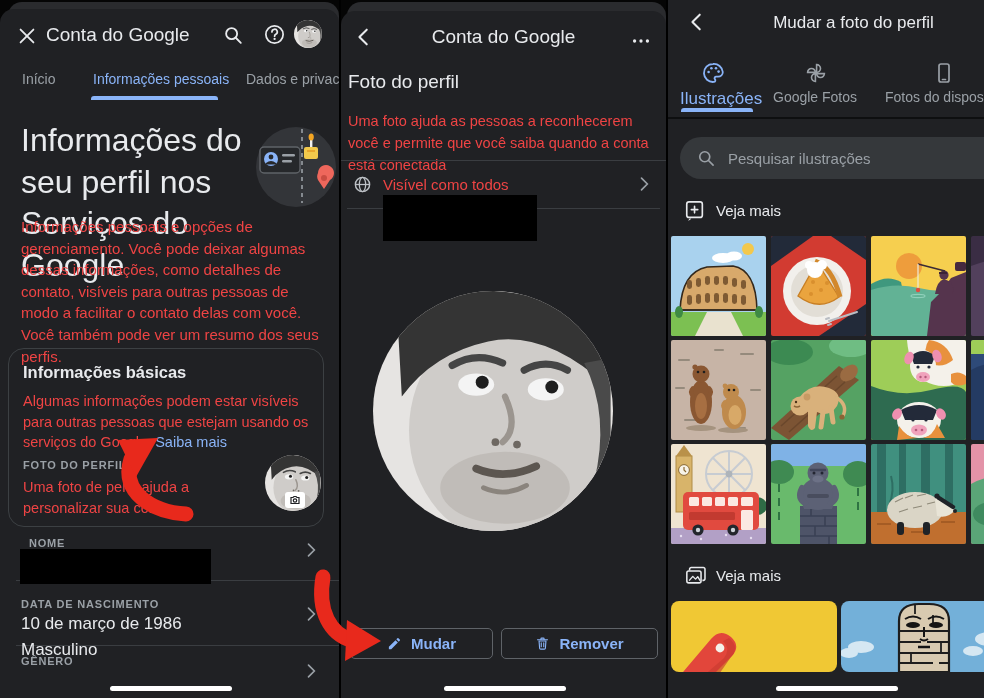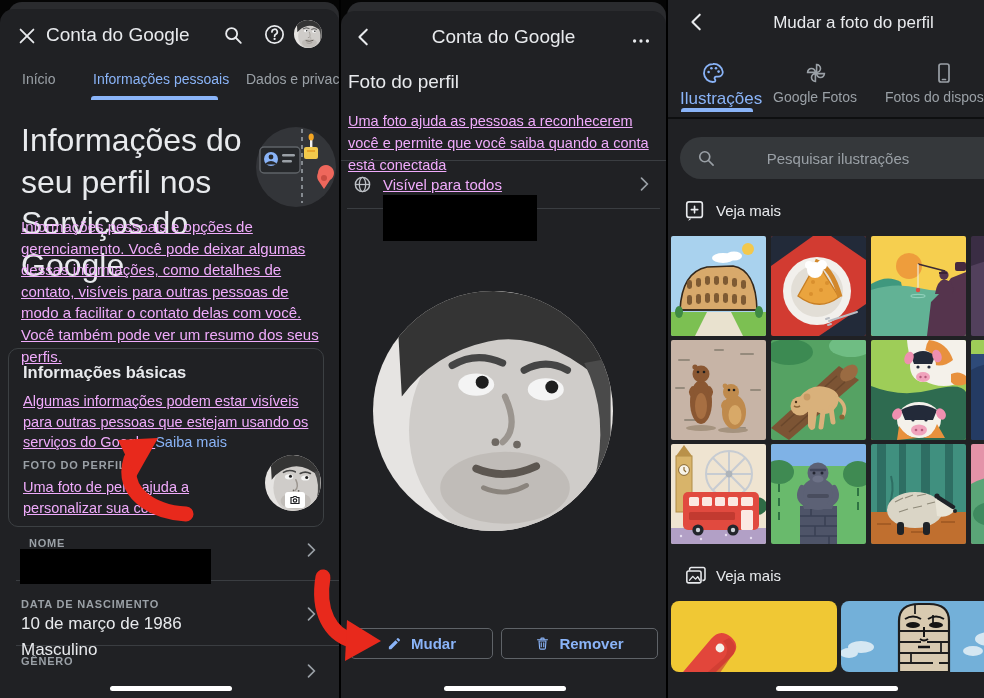--- a/index.html
+++ b/index.html
@@ -3,37 +3,37 @@
 <meta charset="utf-8">
 <style>
   * { margin:0; padding:0; box-sizing:border-box; }
   html,body { width:984px; height:698px; background:#000; font-family:"Liberation Sans", sans-serif; overflow:hidden; }
   .stage { position:relative; width:984px; height:698px; background:#050505; }
   .panel { position:absolute; top:0; bottom:0; overflow:hidden; }
   .sheet-back { position:absolute; background:#2a2b2e; border-radius:14px 14px 0 0; }
   .sheet { position:absolute; left:0; right:0; bottom:0; background:#202124; border-radius:14px 14px 0 0; }
   .abs { position:absolute; }
   .t-primary { color:#e8eaed; }
-  .t-secondary { color:#f0abfc;text-decoration:underline; }
+  .t-secondary { color:#ef4444; }
   .t-dim { color:#9aa0a6; }
   .t-blue { color:#8ab4f8; }
   .label-caps { font-size:11px; letter-spacing:.8px; color:#9aa0a6; font-weight:bold; }
   .hairline { position:absolute; height:1px; background:#3a3d41; }
   .chev { width:20px; height:20px; }
   .redacted { position:absolute; background:#000; }
   .home-bar { position:absolute; height:5px; background:#fff; border-radius:3px; }
   .tab-underline { position:absolute; height:4px; background:#8ab4f8; border-radius:3px 3px 0 0; }
   .btn { position:absolute; display:flex; align-items:center; justify-content:center; gap:9px;
          border:1px solid #5f6368; border-radius:5px; background:transparent; color:#8ab4f8;
          font-size:15px; font-weight:bold; font-family:"Liberation Sans",sans-serif; cursor:pointer; }
   .grid-cell { position:absolute; border-radius:2px; overflow:hidden; }
   .grid-cell svg, .wide-cell svg { display:block; width:100%; height:100%; }
   .wide-cell { position:absolute; border-radius:8px; overflow:hidden; }
   .search-pill { position:absolute; background:#35383b; border-radius:24px; display:flex; align-items:center; gap:12px; padding:0 16px; }
-  .search-pill input { background:transparent; border:none; outline:none; color:#e8eaed; font-size:15px; width:220px; font-family:"Liberation Sans",sans-serif;text-align:center; }
+  .search-pill input { background:transparent; border:none; outline:none; color:#e8eaed; font-size:15px; width:220px; font-family:"Liberation Sans",sans-serif; }
   .search-pill input::placeholder { color:#9aa0a6; }
   .avatar-circle { border-radius:50%; overflow:hidden; display:block; }
   .annot { position:absolute; inset:0; pointer-events:none; z-index:50; }
 </style>
 </head>
 <body>
 
 <svg width="0" height="0" style="position:absolute">
   <defs>
     <symbol id="face" viewBox="0 0 100 100" preserveAspectRatio="xMidYMid slice">
@@ -108,21 +108,21 @@
             <rect x="55" y="33" width="8" height="2" fill="#e8a62c"></rect>
           <rect x="58" y="22" width="2.4" height="8" fill="#f2f2f2"></rect>
             <ellipse cx="59.2" cy="20" rx="2.6" ry="3.6" fill="#f5a623"></ellipse>
           <path d="M66 56 a8 8 0 1 1 12 7 l-6 9 -6 -9 a8 8 0 0 1 0 -7Z" fill="#ee675c"></path>
             <circle cx="72" cy="61" r="3" fill="#c94c42"></circle>
         </svg>
       </span>
 
       <div class="abs t-secondary" style="left:21px;top:207px;width:302px;font-size:15px;line-height:1.44;">Informações pessoais e opções de gerenciamento. Você pode deixar algumas dessas informações, como detalhes de contato, visíveis para outras pessoas de modo a facilitar o contato delas com você. Você também pode ver um resumo dos seus perfis.</div>
 
-      <div class="abs" style="left:8px;top:339px;width:316px;height:179px;border:1px solid #3c4043;border-radius:10px;">
+      <div class="abs" style="left:8px;top:339px;width:316px;height:179px;border:1px solid #3c4043;border-radius:16px;">
         <div class="abs t-primary" style="left:14px;top:14px;font-size:16.5px;font-weight:bold;">Informações básicas</div>
         <div class="abs" style="left:14px;top:42px;width:296px;font-size:14.5px;line-height:1.42;">
           <span class="t-secondary">Algumas informações podem estar visíveis para outras pessoas que estejam usando os serviços do Google. </span><span class="t-blue">Saiba mais</span>
         </div>
         <div class="label-caps abs" style="left:14px;top:110px;">FOTO DO PERFIL</div>
         <div class="abs t-secondary" style="left:14px;top:128px;width:192px;font-size:14.5px;line-height:1.42;">Uma foto de perfil ajuda a personalizar sua conta</div>
         <span class="abs avatar-circle" style="left:256px;top:106px;width:56px;height:56px;">
           <svg width="56" height="56">
               <use href="#face"></use>
             </svg>
@@ -188,21 +188,21 @@
 
       <div class="hairline" style="left:0;right:0;top:149px;"></div>
 
       <span class="abs" style="left:12px;top:164px;width:19px;height:19px;">
         <svg viewBox="0 0 24 24" width="19" height="19">
             <circle cx="12" cy="12" r="9" stroke="#bdc1c6" stroke-width="1.8" fill="none"></circle>
             <ellipse cx="12" cy="12" rx="4" ry="9" stroke="#bdc1c6" stroke-width="1.6" fill="none"></ellipse>
             <path d="M3.5 12 h17" stroke="#bdc1c6" stroke-width="1.6"></path>
           </svg>
       </span>
-      <div class="abs t-secondary" style="left:42px;top:165px;font-size:15px;">Visível para todos</div>
+      <div class="abs t-secondary" style="left:42px;top:165px;font-size:15px;">Visível como todos</div>
       <span class="abs" style="right:12px;top:163px;">
         <svg class="chev" viewBox="0 0 24 24">
             <path d="M9 5 L16 12 L9 19" stroke="#9aa0a6" stroke-width="2" fill="none" stroke-linecap="round"></path>
           </svg>
       </span>
       <div class="hairline" style="left:6px;right:6px;top:197px;"></div>
       <div class="redacted" style="left:42px;top:184px;width:154px;height:46px;"></div>
 
       <span class="abs avatar-circle" style="left:32px;top:280px;width:240px;height:240px;">
         <svg width="240" height="240">

